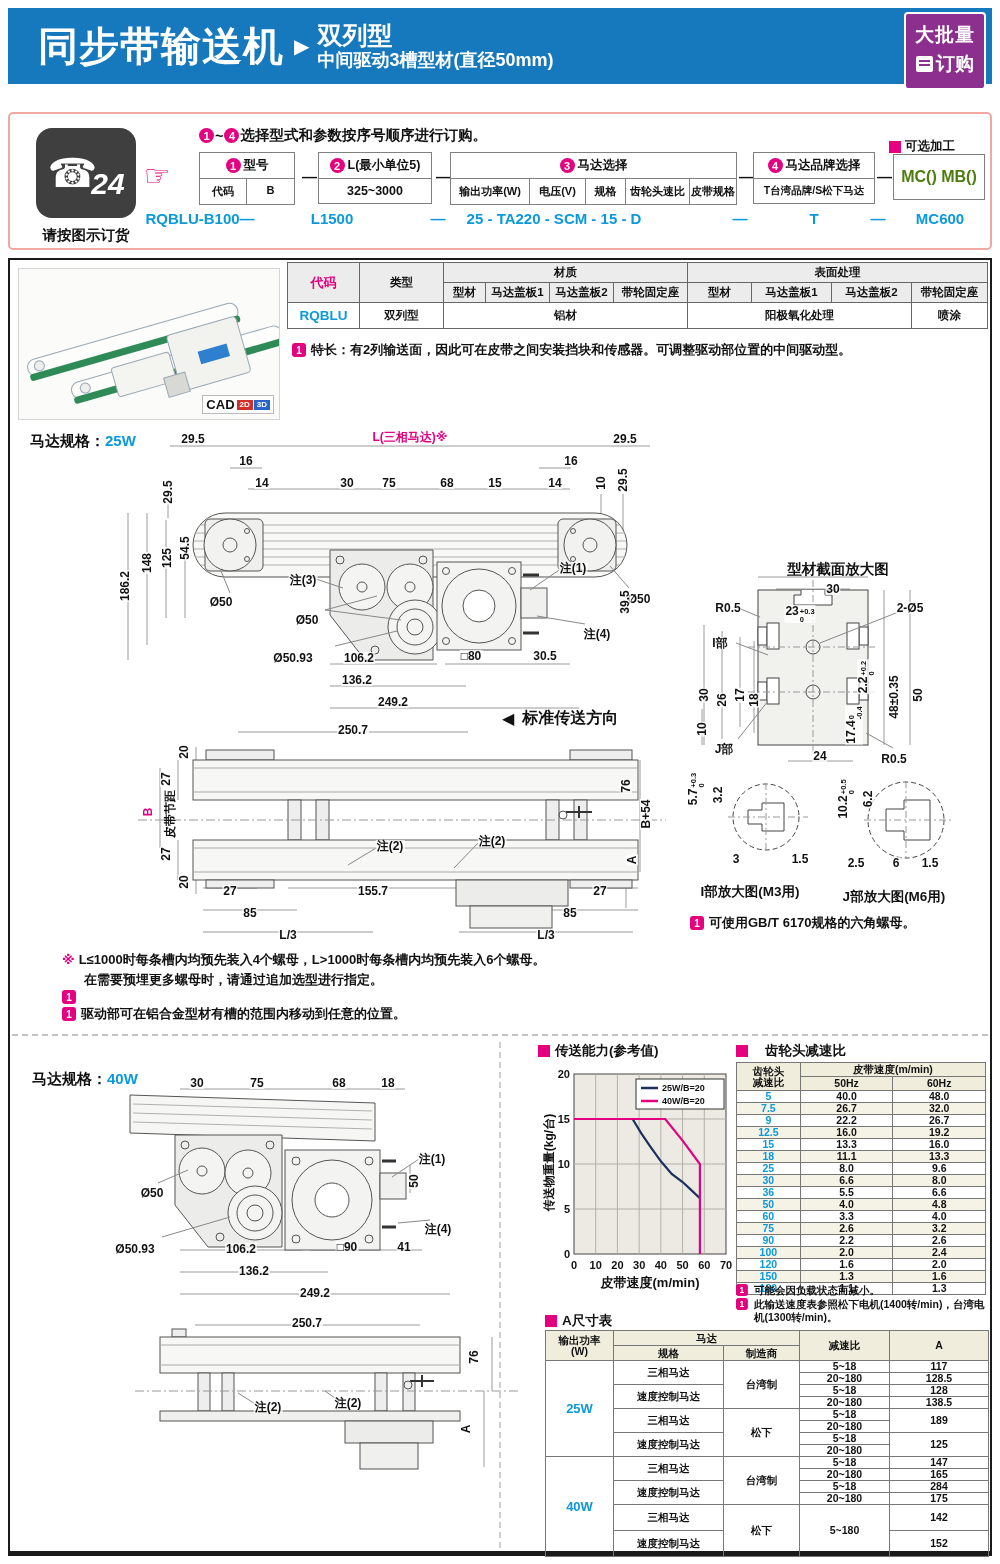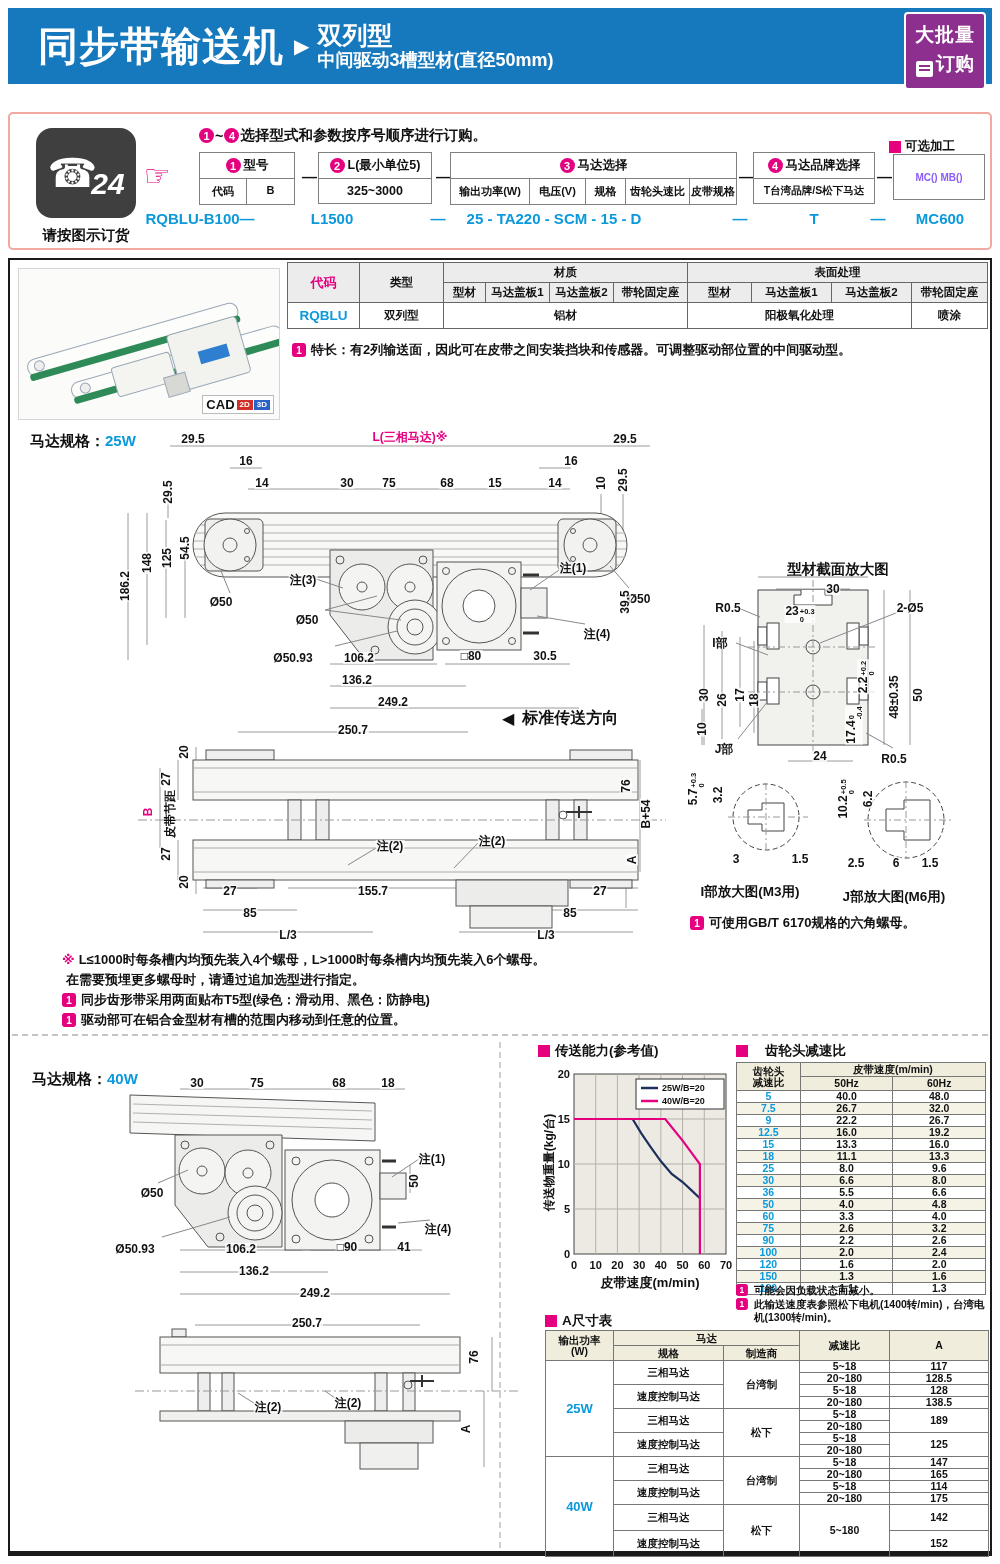--- a/index.html
+++ b/index.html
@@ -9,21 +9,21 @@
   
   .hdr{position:absolute;left:8px;top:8px;width:984px;height:76px;background:#1679bd;display:flex;align-items:center}
   .hdr-title{color:#fff;font-size:40px;font-weight:bold;margin-left:30px;letter-spacing:1px}
   .hdr-arrow{color:#fff;font-size:20px;margin:0 8px 0 10px}
   .hdr-sub{color:#fff;line-height:1.15}
   .hdr-type{font-size:25px;font-weight:bold}
   .hdr-sub2{font-size:18px;font-weight:bold}
   .badge{position:absolute;right:6px;top:4px;width:82px;height:78px;background:#8d2f8f;border:2px solid #fff;
          border-radius:4px;color:#fff;font-weight:bold;text-align:center;padding-top:8px}
   .badge .b1{font-size:19px;letter-spacing:1px}
-  .badge .b2{font-size:19px;display:flex;align-items:flex-end;justify-content:center;gap:3px;margin-top:3px}
+  .badge .b2{font-size:19px;display:flex;align-items:center;justify-content:center;gap:3px;margin-top:3px}
   .doc-icon{display:inline-block;width:17px;height:16px;background:#fff;border-radius:2px;padding-top:2px}
   .doc-icon i{display:block;height:2px;background:#8d2f8f;margin:2px 3px}
   
   .order{position:absolute;left:8px;top:112px;width:984px;height:138px;border:2px solid #f0a8a0;border-radius:5px;background:#fff}
   .phone{position:absolute;left:26px;top:14px;width:100px;height:90px;background:#3f3f3f;border-radius:16px;color:#fff;
          display:flex;align-items:center;justify-content:center;font-weight:bold}
   .phone .tel{font-size:40px;line-height:1}
   .phone .t24{font-size:30px;font-style:italic;margin-left:-6px;margin-top:22px}
   .phone-cap{position:absolute;left:14px;top:112px;width:124px;text-align:center;font-size:14.5px;font-weight:bold}
   .hand{position:absolute;left:134px;top:44px;color:#e4007f;font-size:30px;font-weight:bold}
@@ -32,21 +32,21 @@
       align-items:center;justify-content:center;font-weight:bold;flex:none}
   .obox{position:absolute;border:1.5px solid #808080;background:#fff;text-align:center;font-weight:bold}
   .obox .t{border-bottom:1.5px solid #808080;font-size:12.5px;padding:4px 1px;display:flex;align-items:center;justify-content:center;gap:3px;min-height:24px}
   .obox .v{font-size:12.5px;padding:5px 1px}
   .cells{display:flex}
   .cells>div{border-right:1.5px solid #808080;font-size:11px;padding:5px 1px;white-space:nowrap;overflow:hidden}
   .cells>div:last-child{border-right:none}
   .odash{position:absolute;font-size:15px;font-weight:bold}
   .opt-label{position:absolute;left:879px;top:24px;font-size:12.5px;font-weight:bold;display:flex;align-items:center;gap:4px}
   .psq{display:inline-block;width:12px;height:12px;background:#e4007f;flex:none}
-  .mcmb{color:#8b5cf6;font-size:10px}
+  .mcmb{color:#4d7c0f;font-size:16px}
   .ex{position:absolute;top:96px;color:#0b99dc;font-size:15px;font-weight:bold;transform:translateX(-50%);white-space:nowrap}
   
   .frame{position:absolute;left:8px;top:258px;width:984px;height:1298px;border:2.5px solid #1a1a1a;border-bottom-width:5px;background:#fff}
   
   .photo{position:absolute;left:18px;top:268px;width:262px;height:152px;background:#fbfbf9;border:1px solid #d5d5d5}
   .cadb{position:absolute;right:5px;bottom:5px;display:flex;align-items:center;gap:2px;background:#fff;border:1px solid #bbb;padding:1px 3px}
   .cadb .cad{font-size:13px;font-weight:bold;letter-spacing:0}
   .cadb .dd{display:flex;gap:1px}
   .cadb .d2,.cadb .d3{font-size:8px;font-weight:bold;color:#fff;padding:0 3px;line-height:10px}
   .d2{background:#d03028}.d3{background:#2a62c8}
@@ -70,21 +70,21 @@
   .dim .tol{display:inline-flex;flex-direction:column;font-size:7.5px;line-height:7.5px;margin-left:1px;vertical-align:1px}
   .dim .tol i{font-style:normal}
   .dir{position:absolute;left:502px;top:708px;font-size:16px;font-weight:bold;display:flex;align-items:center;gap:8px}
   .cap{position:absolute;font-size:13.5px;font-weight:bold;transform:translateX(-50%);white-space:nowrap}
   .pnote{position:absolute;font-size:13px;font-weight:bold;display:flex;align-items:center;gap:5px;white-space:nowrap}
   .ptitle{position:absolute;font-size:14.5px;font-weight:bold;transform:translateX(-50%);white-space:nowrap}
   
   .n25{position:absolute;left:62px;top:950px;font-size:13px;font-weight:bold;line-height:1.55}
   .n25 .star{color:#e4007f;margin-right:4px}
   .n25 .row{display:flex;align-items:center;gap:5px}
-  .ind{margin-left:4px}
+  .ind{margin-left:22px}
   .notes40{position:absolute;left:28px;top:1484px;font-size:12.5px;font-weight:bold;line-height:17px}
   
   .hdash{position:absolute;left:12px;top:1034px;width:976px;border-top:2px dashed #c3c3c3}
   .vdash{position:absolute;left:499px;top:1042px;height:506px;border-left:2px dashed #cfcfcf}
   
   .chart-title{position:absolute;left:538px;top:1042px;font-size:13.5px;font-weight:bold;display:flex;align-items:center;gap:5px}
   .vlab{position:absolute;left:484px;top:1154px;width:130px;text-align:center;font-size:12px;font-weight:bold;transform:rotate(-90deg)}
   .xlab{position:absolute;left:560px;top:1274px;width:180px;text-align:center;font-size:13px;font-weight:bold}
   
   .gear-title{position:absolute;left:736px;top:1042px;font-size:13.5px;font-weight:bold;display:flex;align-items:center;gap:17px}
@@ -497,21 +497,20 @@
       <span class="dim rot" style="left: 508px; top: 84px;">76</span>
       <span class="dim rot" style="left: 528px; top: 112px;">B+54</span>
       <span class="dim rot" style="left: 514px; top: 158px;">A</span>
     </div>
 
   <div class="n25">
     <div><span class="star">※</span><span>L≤1000时每条槽内均预先装入4个螺母，L&gt;1000时每条槽内均预先装入6个螺母。</span></div>
     <div class="ind">在需要预埋更多螺母时，请通过追加选型进行指定。</div>
     <div class="row">
         <span class="nb">1</span>
-        <span>同步齿形带采用两面贴布T5型(绿色：滑动用、黑色：防静电)</span>
       </div>
     <div class="row">
         <span class="nb">1</span>
         <span>驱动部可在铝合金型材有槽的范围内移动到任意的位置。</span>
       </div>
   </div>
 
   <div class="hdash"></div>
   <div class="vdash"></div>
 
@@ -828,21 +827,21 @@
           <td>5~18</td>
           <td>147</td>
         </tr>
         <tr>
           <td>20~180</td>
           <td>165</td>
         </tr>
         <tr>
           <td rowspan="2">速度控制马达</td>
           <td>5~18</td>
-          <td>114</td>
+          <td>284</td>
         </tr>
         <tr>
           <td>20~180</td>
           <td>175</td>
         </tr>
         <tr class="h2">
           <td>三相马达</td>
           <td rowspan="2">松下</td>
           <td rowspan="2">5~180</td>
           <td>142</td>

